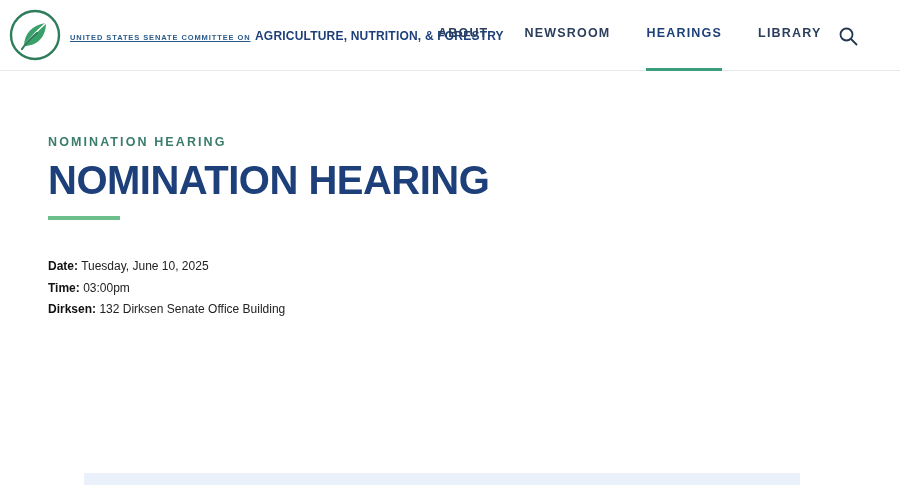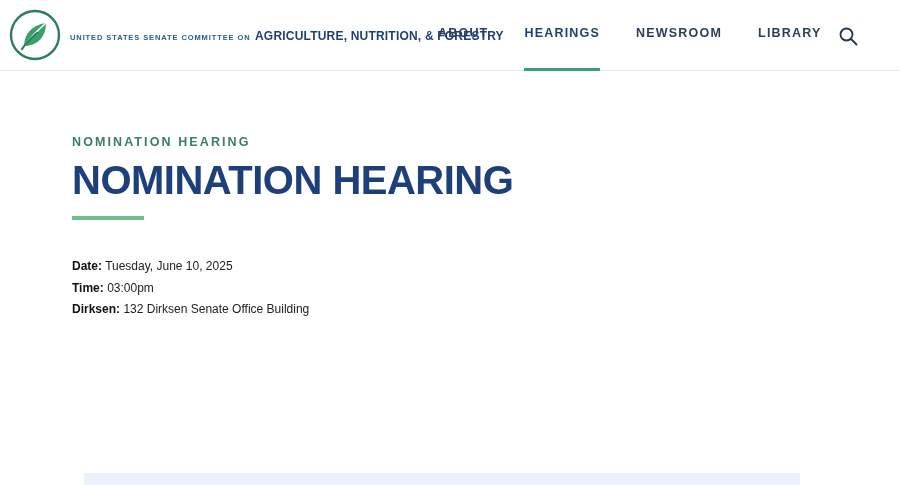--- a/index.html
+++ b/index.html
@@ -38,20 +38,21 @@
     margin-left: 8px;
     line-height: 1.05;
   }
   .brand-eyebrow {
     font-size: 7.5px;
     letter-spacing: 0.9px;
     font-weight: bold;
     color: #2b5c8a;
     text-transform: uppercase;
     margin-bottom: 20px;
+    text-decoration: underline;
   }
   .brand-name {
     font-size: 12px;
     font-weight: bold;
     letter-spacing: 0.2px;
     color: #1d3f7a;
     text-transform: uppercase;
     max-width: 185px;
   }
 
@@ -85,21 +86,21 @@
     top: 26px;
     width: 20px;
     height: 20px;
     cursor: pointer;
   }
 
   
   .page {
     position: relative;
     width: 724px;
-    padding-left: 72px;
+    padding-left: 48px;
   }
   .eyebrow {
     margin-top: 64px;
     font-size: 12.5px;
     font-weight: bold;
     letter-spacing: 2.1px;
     color: #3a7d6c;
     text-transform: uppercase;
   }
   h1.page-title {
@@ -153,22 +154,22 @@
       </svg>
     </span>
     <span class="brand-text">
       <span class="brand-eyebrow">UNITED STATES SENATE COMMITTEE ON</span>
       <span class="brand-name">AGRICULTURE, NUTRITION, &amp; FORESTRY</span>
     </span>
   </a>
 
   <nav class="main-nav">
     <a class="nav-item" href="#">ABOUT</a>
+    <a class="nav-item" href="#">NEWSROOM</a>
     <a class="nav-item active" href="#">HEARINGS</a>
-    <a class="nav-item" href="#">NEWSROOM</a>
     <a class="nav-item" href="#">LIBRARY</a>
   </nav>
 
   <span class="nav-search">
     <svg width="20" height="20" viewBox="0 0 20 20" aria-hidden="true">
       <circle cx="8.5" cy="8.5" r="6" fill="none" stroke="#24364f" stroke-width="1.8"></circle>
       <line x1="13" y1="13" x2="18.5" y2="18.5" stroke="#24364f" stroke-width="1.8" stroke-linecap="round"></line>
     </svg>
   </span>
 </div>

